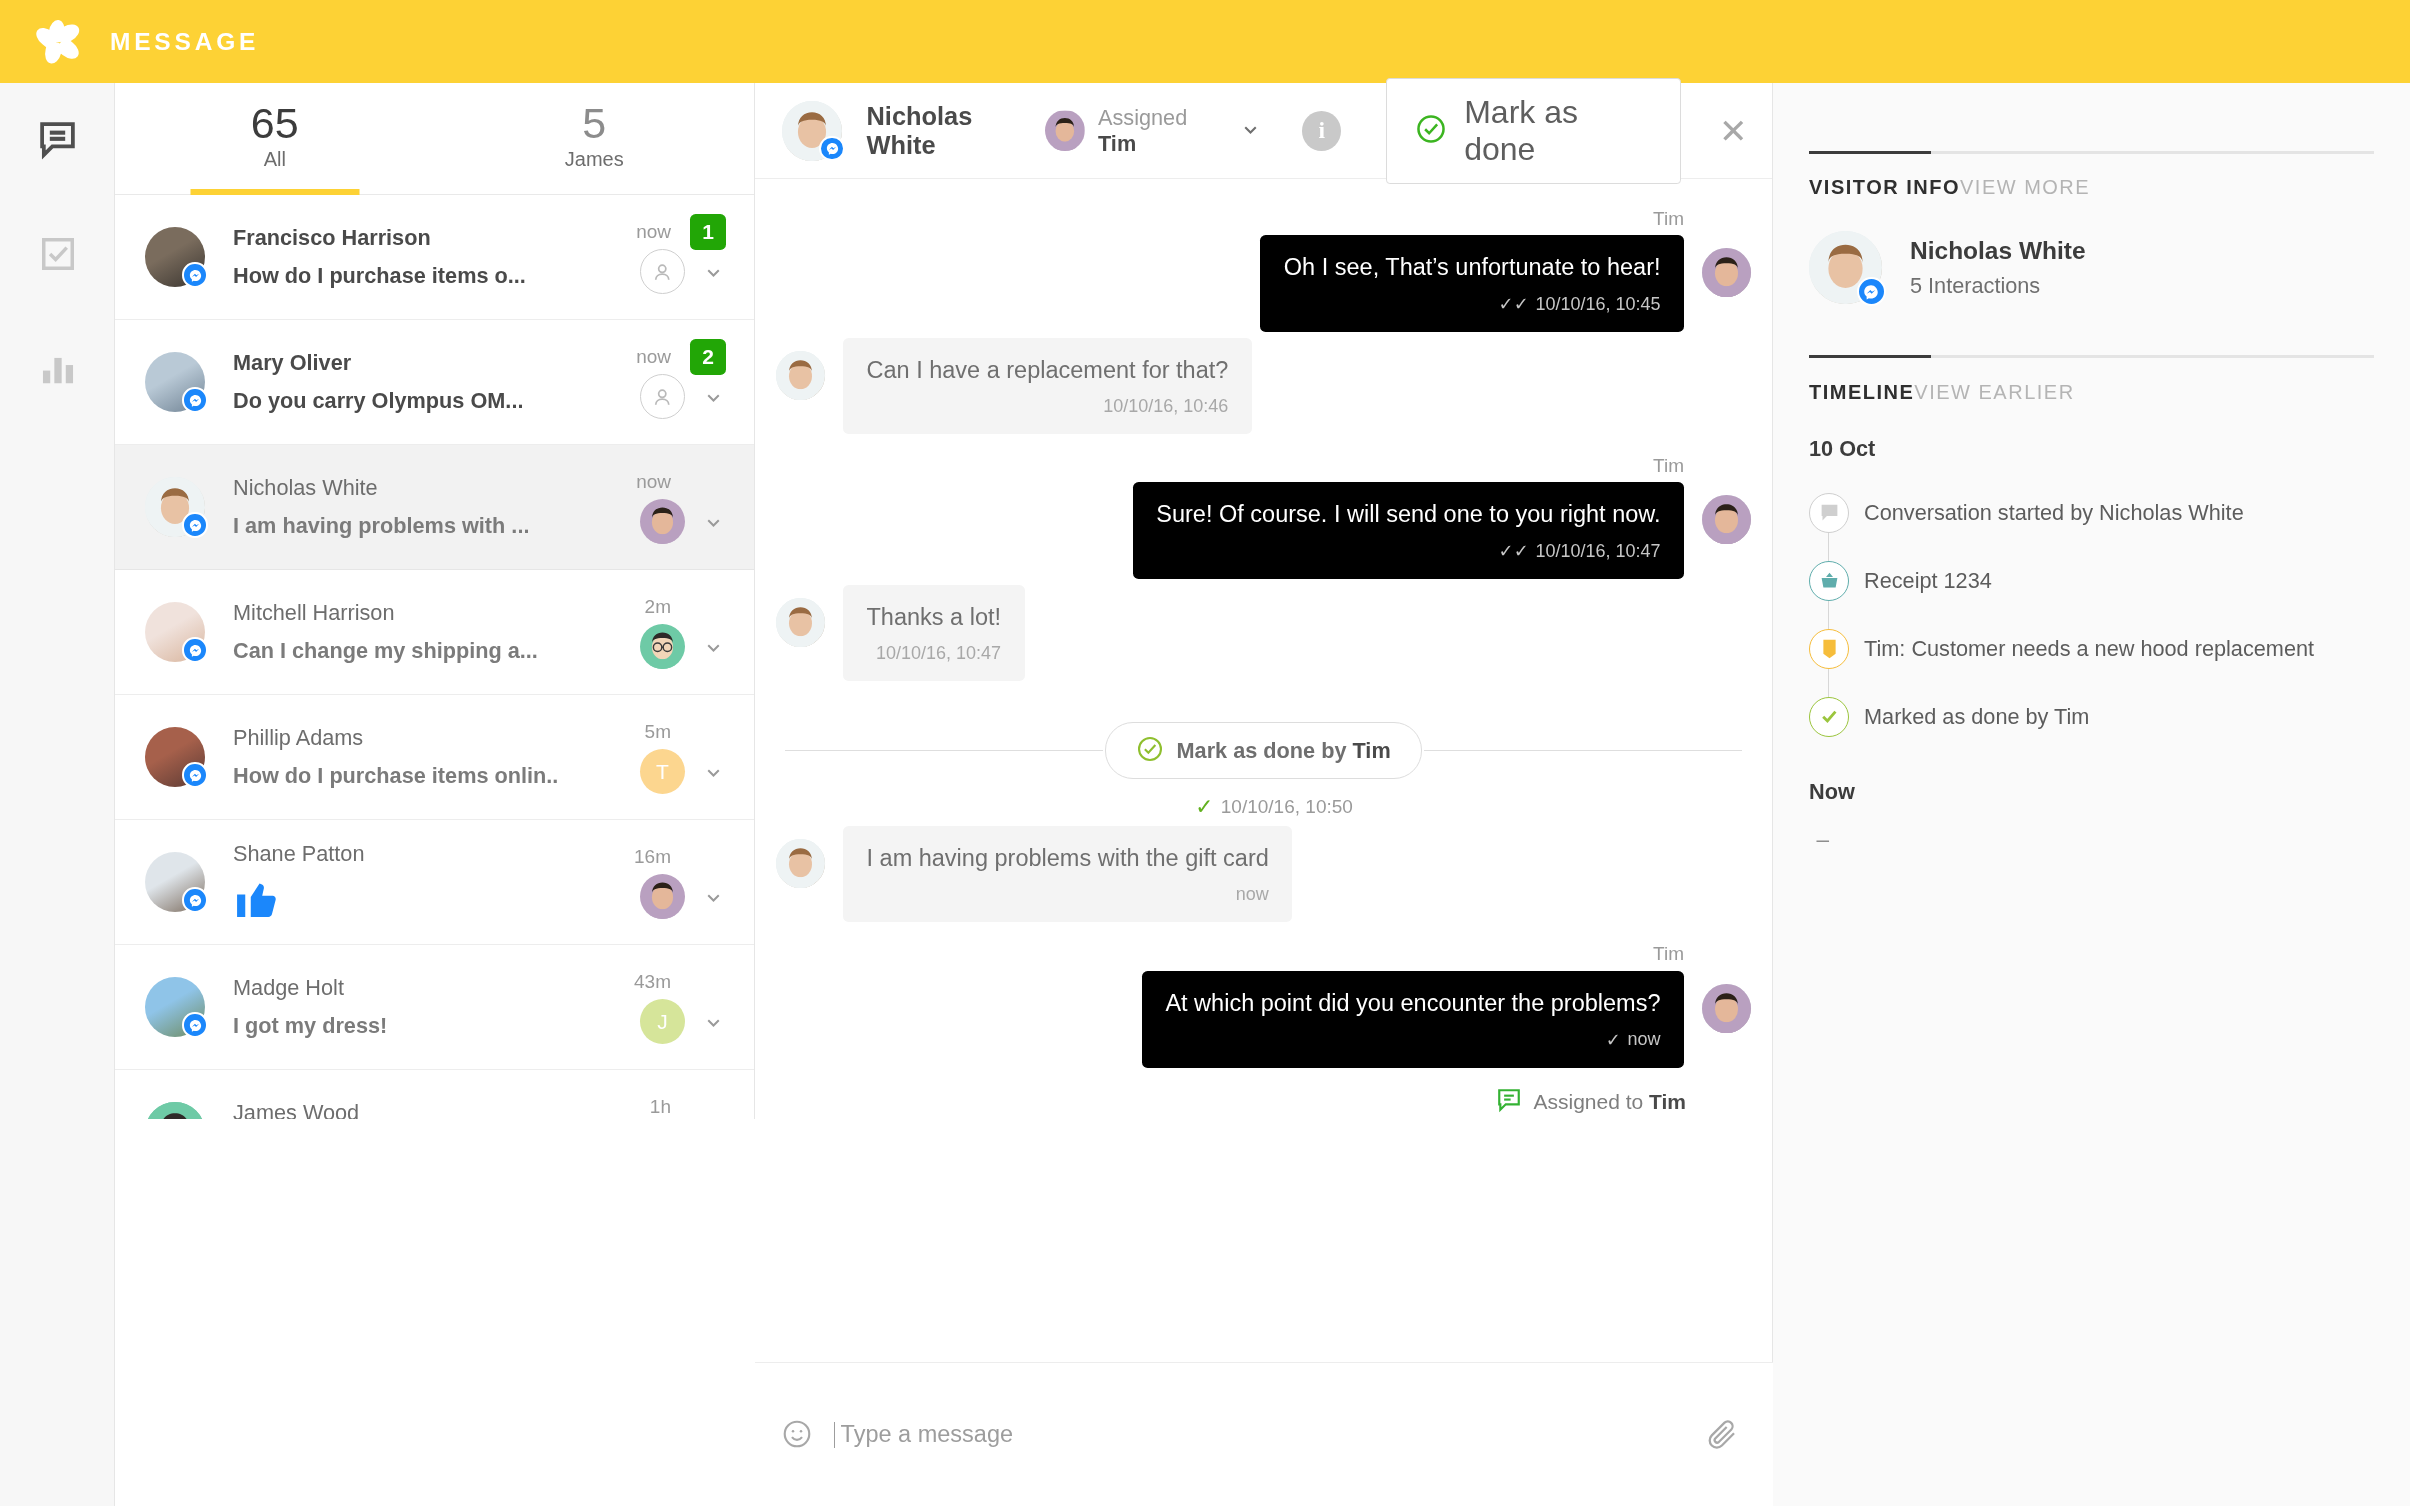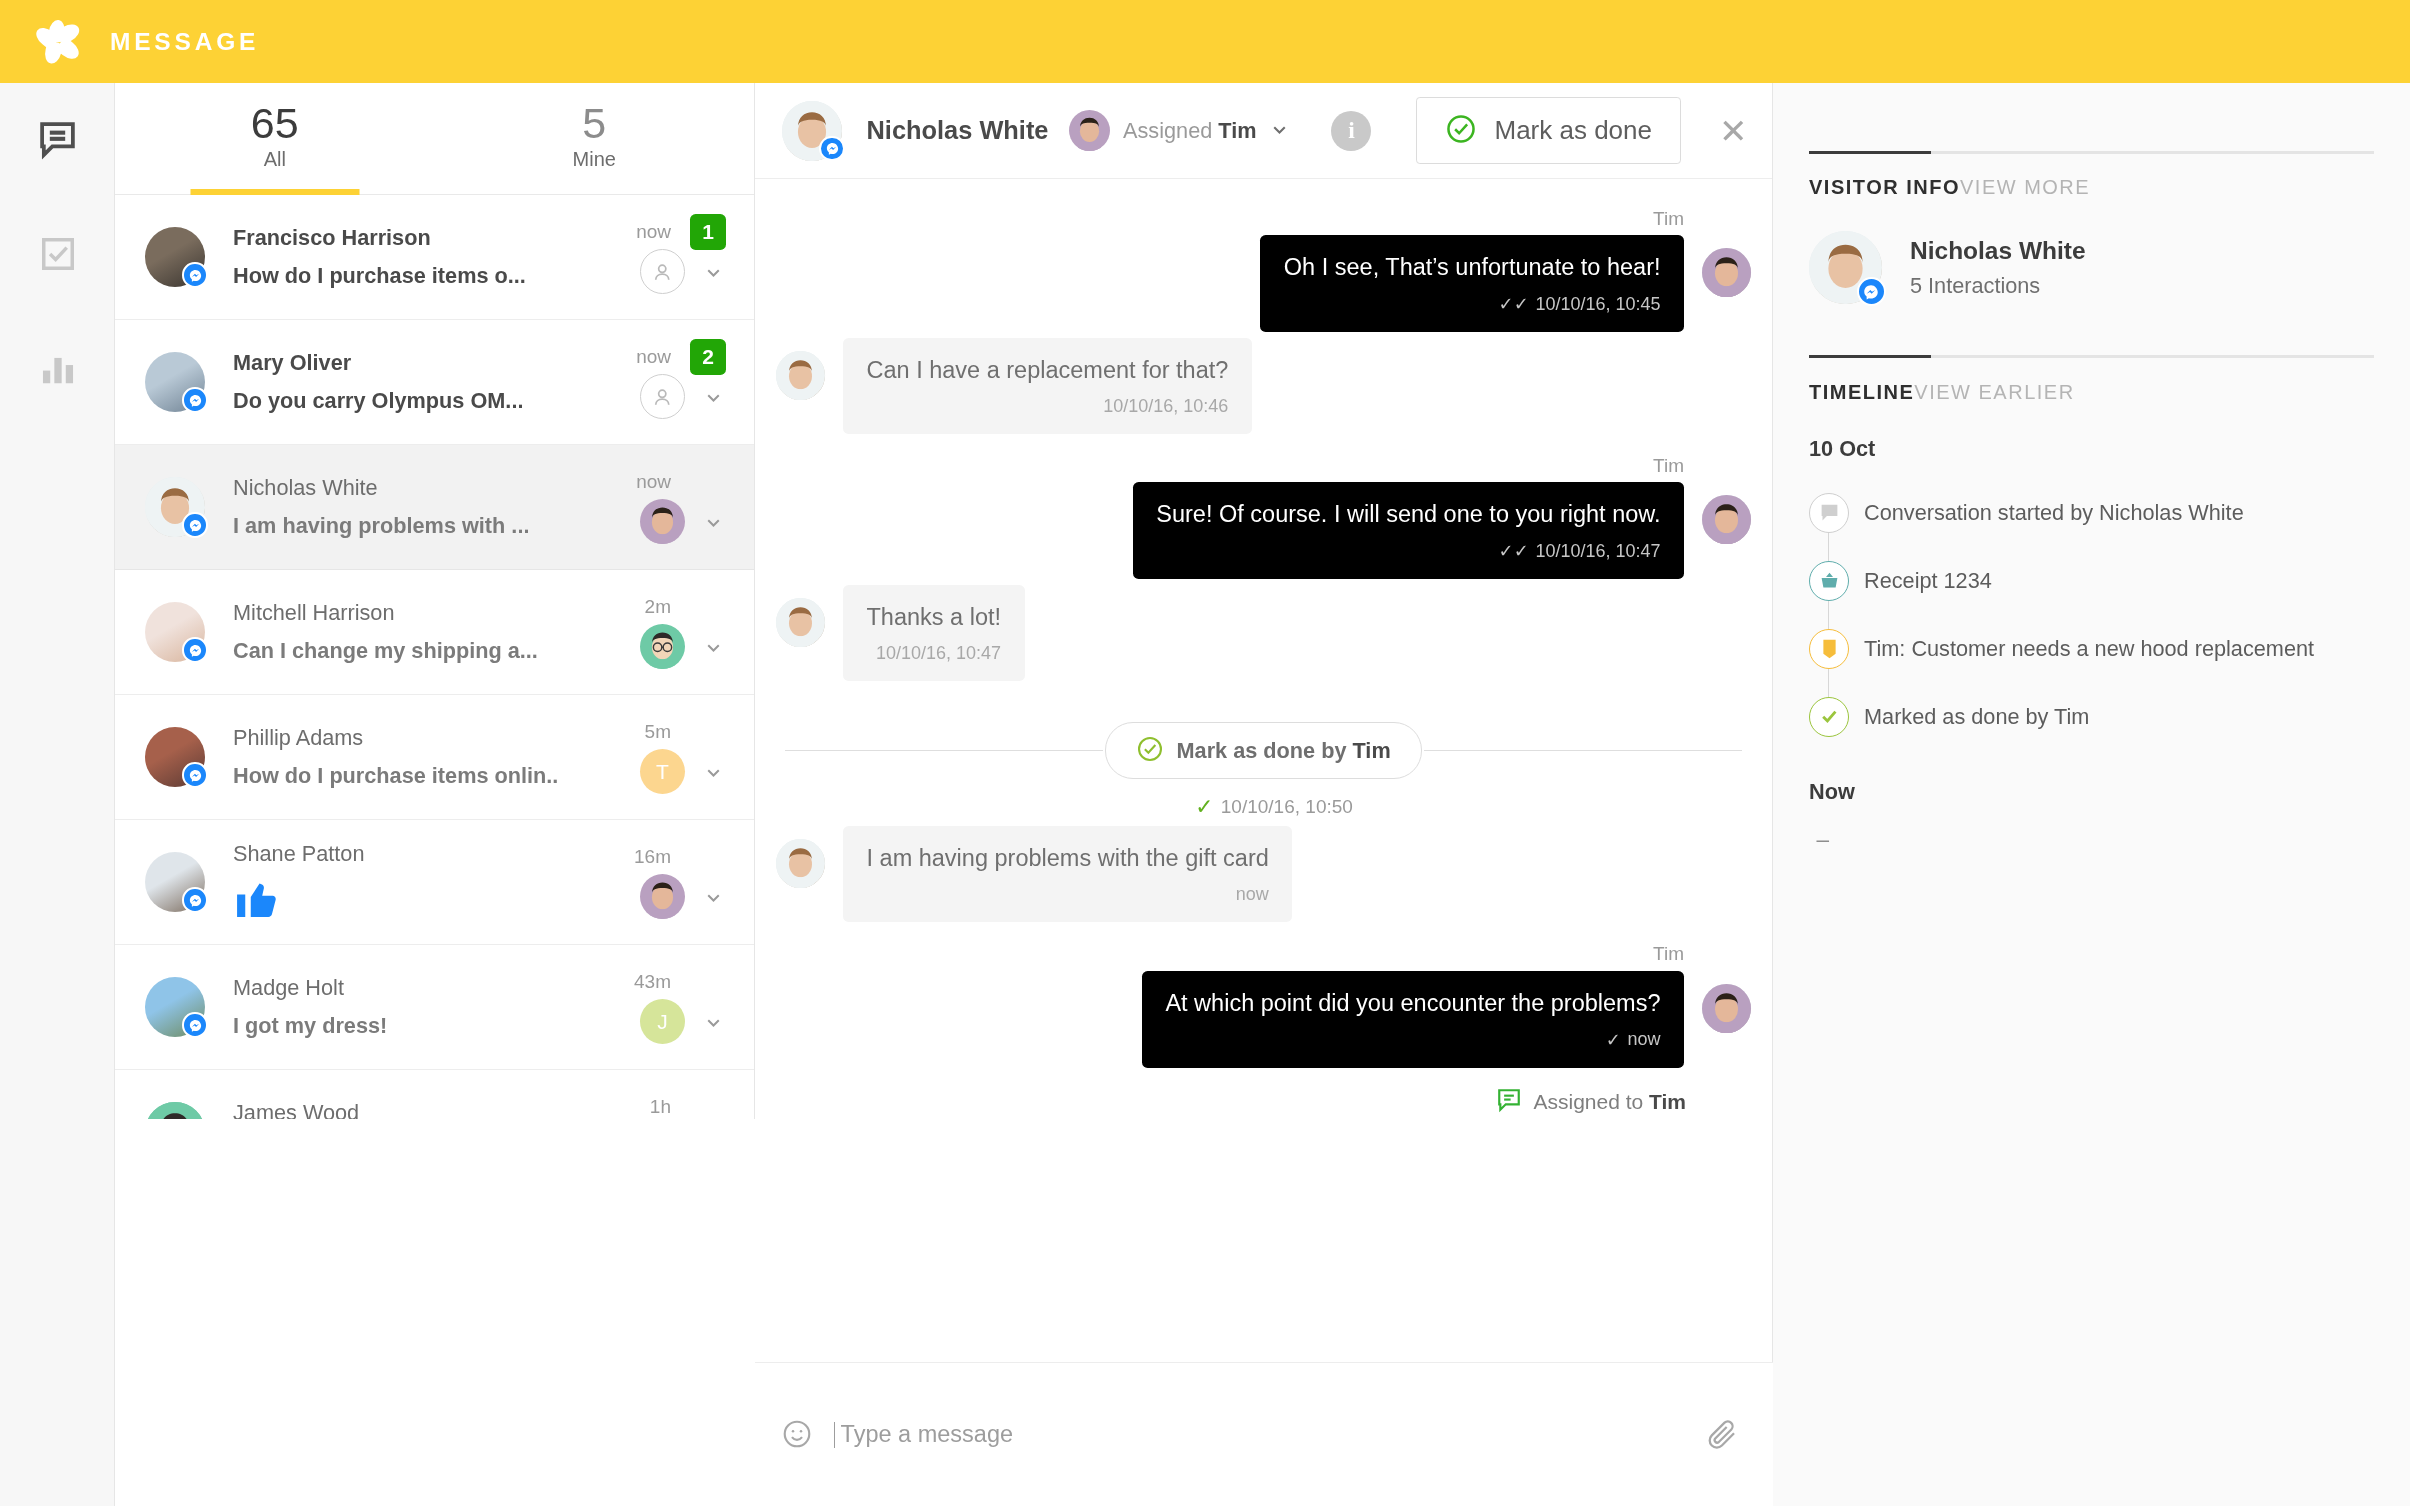--- a/index.html
+++ b/index.html
@@ -252,21 +252,21 @@
     width: 40px; height: 40px; border-radius: 50%; background: #c9c9c9;
     display: flex; align-items: center; justify-content: center;
     color: #ffffff; font-size: 23.5px; font-weight: bold;
     font-family: "Liberation Serif", serif; margin-left: 41px; cursor: pointer;
   }
   .mark-done-btn {
     display: flex; align-items: center; gap: 17px;
     border: 0.9px solid #dcdcdc; border-radius: 3.8px;
     padding: 15px 28px; margin-left: 45px; background: #fff; cursor: pointer;
   }
-  .mark-done-label { font-size: 26px; color: #5e5e5e; }
+  .mark-done-label { font-size: 32px; color: #5e5e5e; }
   .close-x {
     margin-left: 38px; font-size: 34px; color: #a8a8a8;
     cursor: pointer; line-height: 1; font-weight: 300;
   }
 </style>
 </head>
 <body>
 
 <div class="topbar">
   <div class="logo-mark">
@@ -309,21 +309,21 @@
 </div>
 
 <div class="convlist">
   <div class="tabs">
     <div class="tab active">
       <div class="tab-count">65</div>
       <div class="tab-label">All</div>
     </div>
     <div class="tab inactive">
       <div class="tab-count">5</div>
-      <div class="tab-label">Mine</div>
+      <div class="tab-label">James</div>
     </div>
   </div>
   <div class="tabs-underline"></div>
   <div id="conv-rows">
       <div class="conv">
         <div class="av-wrap">
           <div class="av" style="background:linear-gradient(150deg,#7a6c5d 0%,#7a6c5d 42%,#3a3530 100%)"></div>
           <div class="msgr-badge">
             <svg viewBox="0 0 24 24" fill="#ffffff">
               <path d="M12 3C6.9 3 3 6.8 3 11.5c0 2.6 1.2 4.9 3.2 6.4V22l3-1.6c.9.2 1.8.4 2.8.4 5.1 0 9-3.8 9-8.5S17.1 3 12 3zm.9 11.4l-2.3-2.4-4.4 2.4 4.9-5.2 2.3 2.4 4.4-2.4-4.9 5.2z"></path>

